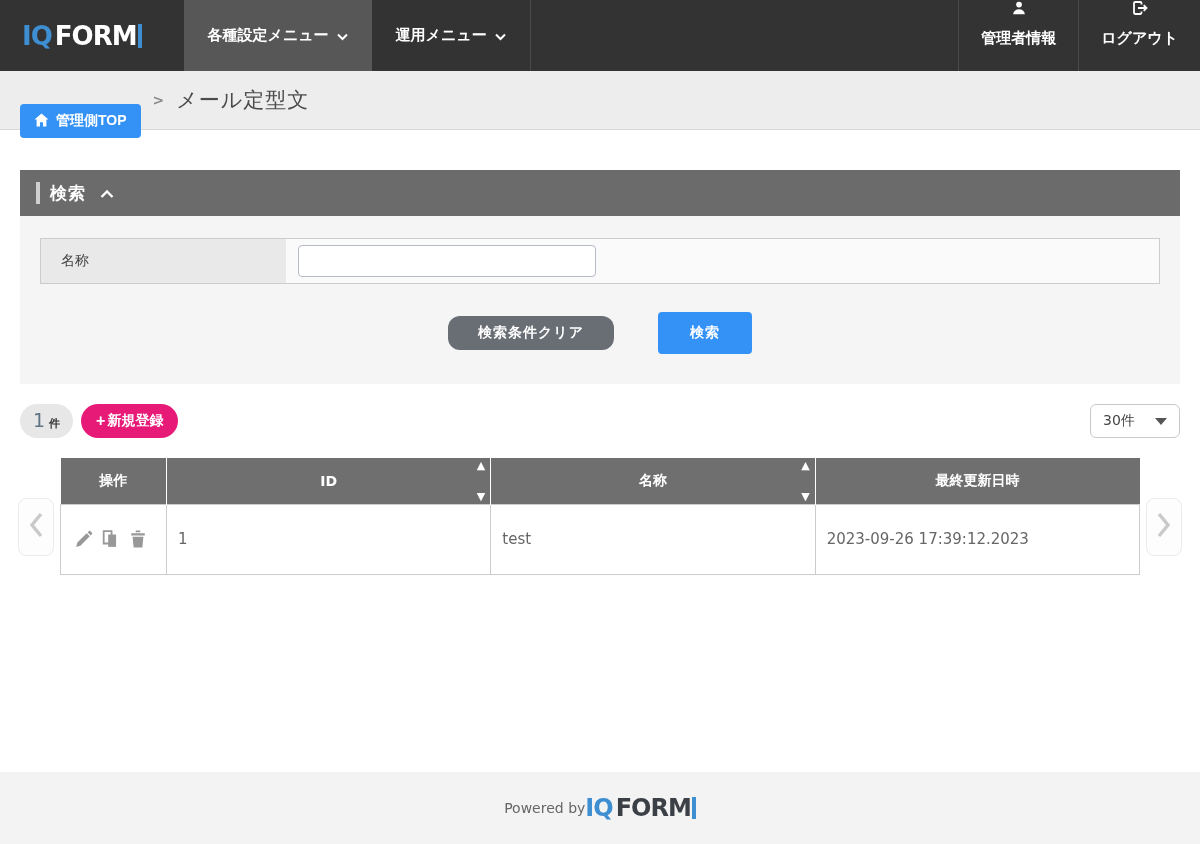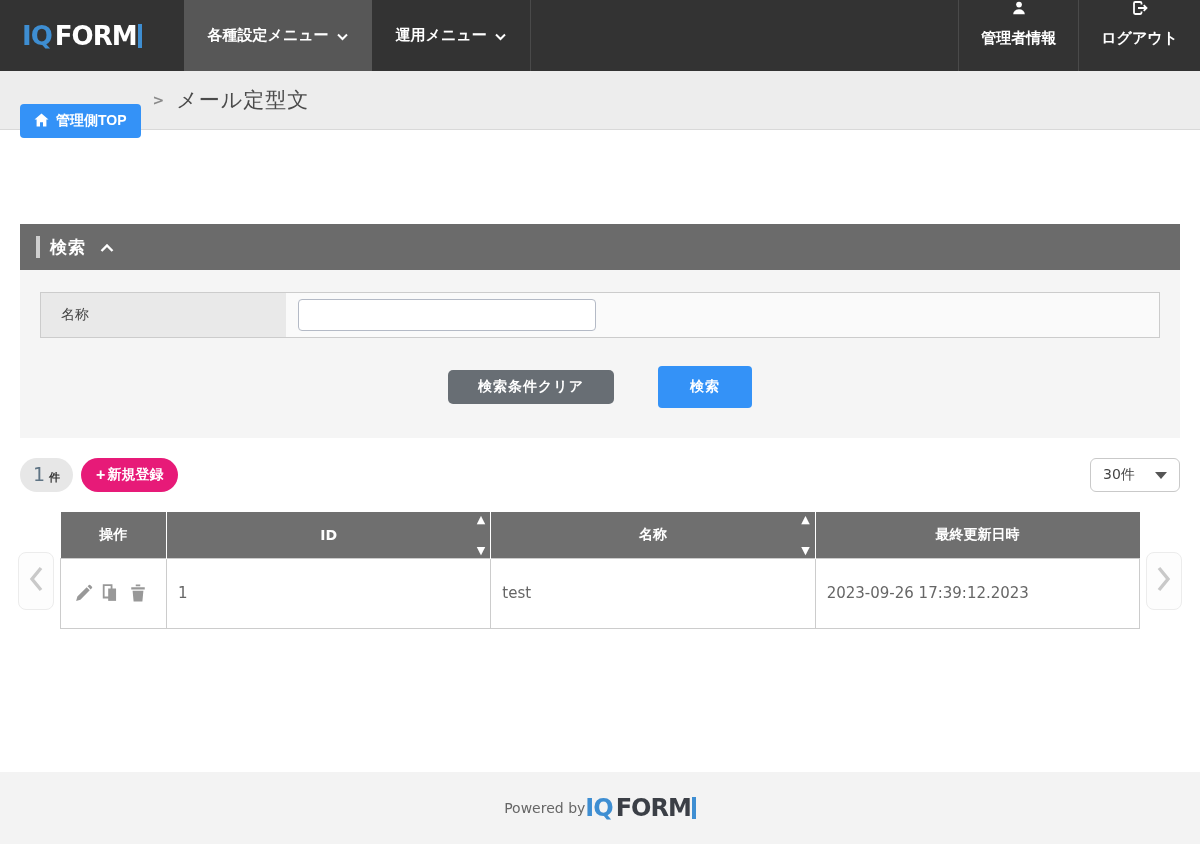--- a/index.html
+++ b/index.html
@@ -28,33 +28,33 @@
   .nav-item.active{background:var(--nav-active);margin-left:20px;}
   .nav-item.bordered{border-right:1px solid var(--nav-divider);}
   .nav-spacer{flex:1;}
   .nav-right{display:flex; align-items:center; gap:9px; padding:0 22px; font-size:15px; font-weight:bold; border-left:1px solid var(--nav-divider); cursor:pointer;flex-direction:column;}
   
   .crumbbar{height:59px; background:var(--crumb-bg); border-bottom:1px solid var(--crumb-border); display:flex; align-items:center; padding:0 20px; gap:12px;}
   .home-btn{display:inline-flex; align-items:center; gap:7px; background:var(--blue); color:#fff; font-size:14px; font-weight:bold; border:none; border-radius:4px; padding:8px 14px; cursor:pointer;margin-top:42px;}
   .crumb-sep{color:#8a8a8a; font-size:14px; font-weight:bold;}
   .page-title{font-size:21px; color:#4b4b4b; font-weight:500; letter-spacing:1px;}
   
-  .main{flex:0 0 auto; padding:14px 20px;margin-top:48px;}
+  .main{flex:0 0 auto; padding:8px 20px;}
   .search-panel{margin-top:32px;}
   .panel-header{height:46px; background:var(--panel-header); display:flex; align-items:center; padding:0 16px; gap:10px; cursor:pointer;}
   .accent-bar{width:4px; height:22px; background:#cfcfcf;}
   .panel-title{color:#fff; font-size:17px; font-weight:bold; letter-spacing:1px;}
   .panel-header svg{margin-left:4px;}
   .panel-body{background:var(--panel-body); padding:22px 20px 30px;}
   .form-row{display:flex; border:1px solid var(--cell-border); height:46px;}
   .form-label-cell{width:245px; background:var(--label-cell); display:flex; align-items:center; padding:0 20px; font-size:14px; color:#444;}
   .form-field-cell{flex:1; background:var(--field-cell); display:flex; align-items:center; padding:0 12px;}
   .text-input{width:298px; height:32px; border:1px solid #b4bac6; border-radius:4px; padding:0 8px; font-size:14px; font-family:inherit; background:#fff;}
   .btn-row{display:flex; justify-content:center; align-items:center; gap:44px; margin-top:28px;}
-  .btn-clear{background:var(--gray-btn); color:#fff; font-size:14px; font-weight:bold; border:none; border-radius:5px; padding:8px 30px; letter-spacing:1px; cursor:pointer;}
+  .btn-clear{background:var(--gray-btn); color:#fff; font-size:14px; font-weight:bold; border:none; border-radius:12px; padding:8px 30px; letter-spacing:1px; cursor:pointer;}
   .btn-search{background:var(--blue); color:#fff; font-size:14px; font-weight:bold; border:none; border-radius:4px; padding:12px 32px; letter-spacing:1px; cursor:pointer;}
   
   .list-toolbar{display:flex; align-items:center; margin-top:20px; gap:8px;}
   .count-pill{height:34px; border-radius:17px; background:#e7e7e7; display:flex; align-items:baseline; padding:5px 13px; gap:4px;}
   .count-num{font-size:19px; color:#5f7484;}
   .count-unit{font-size:11px; color:#333; font-weight:bold;}
   .btn-new{height:34px; border-radius:17px; background:var(--pink); color:#fff; border:none; display:flex; align-items:center; gap:2px; padding:0 15px; font-size:14px; font-weight:bold; cursor:pointer;}
   .btn-new .plus{font-size:16px; font-weight:bold;}
   .page-size{margin-left:auto; height:34px; min-width:90px; background:#fff; border:1px solid #c9c9c9; border-radius:6px; display:flex; align-items:center; justify-content:space-between; padding:0 12px; font-size:14px; color:#444; cursor:pointer; gap:14px;}
   .caret-down{width:0; height:0; border-left:6px solid transparent; border-right:6px solid transparent; border-top:7px solid #555;}

